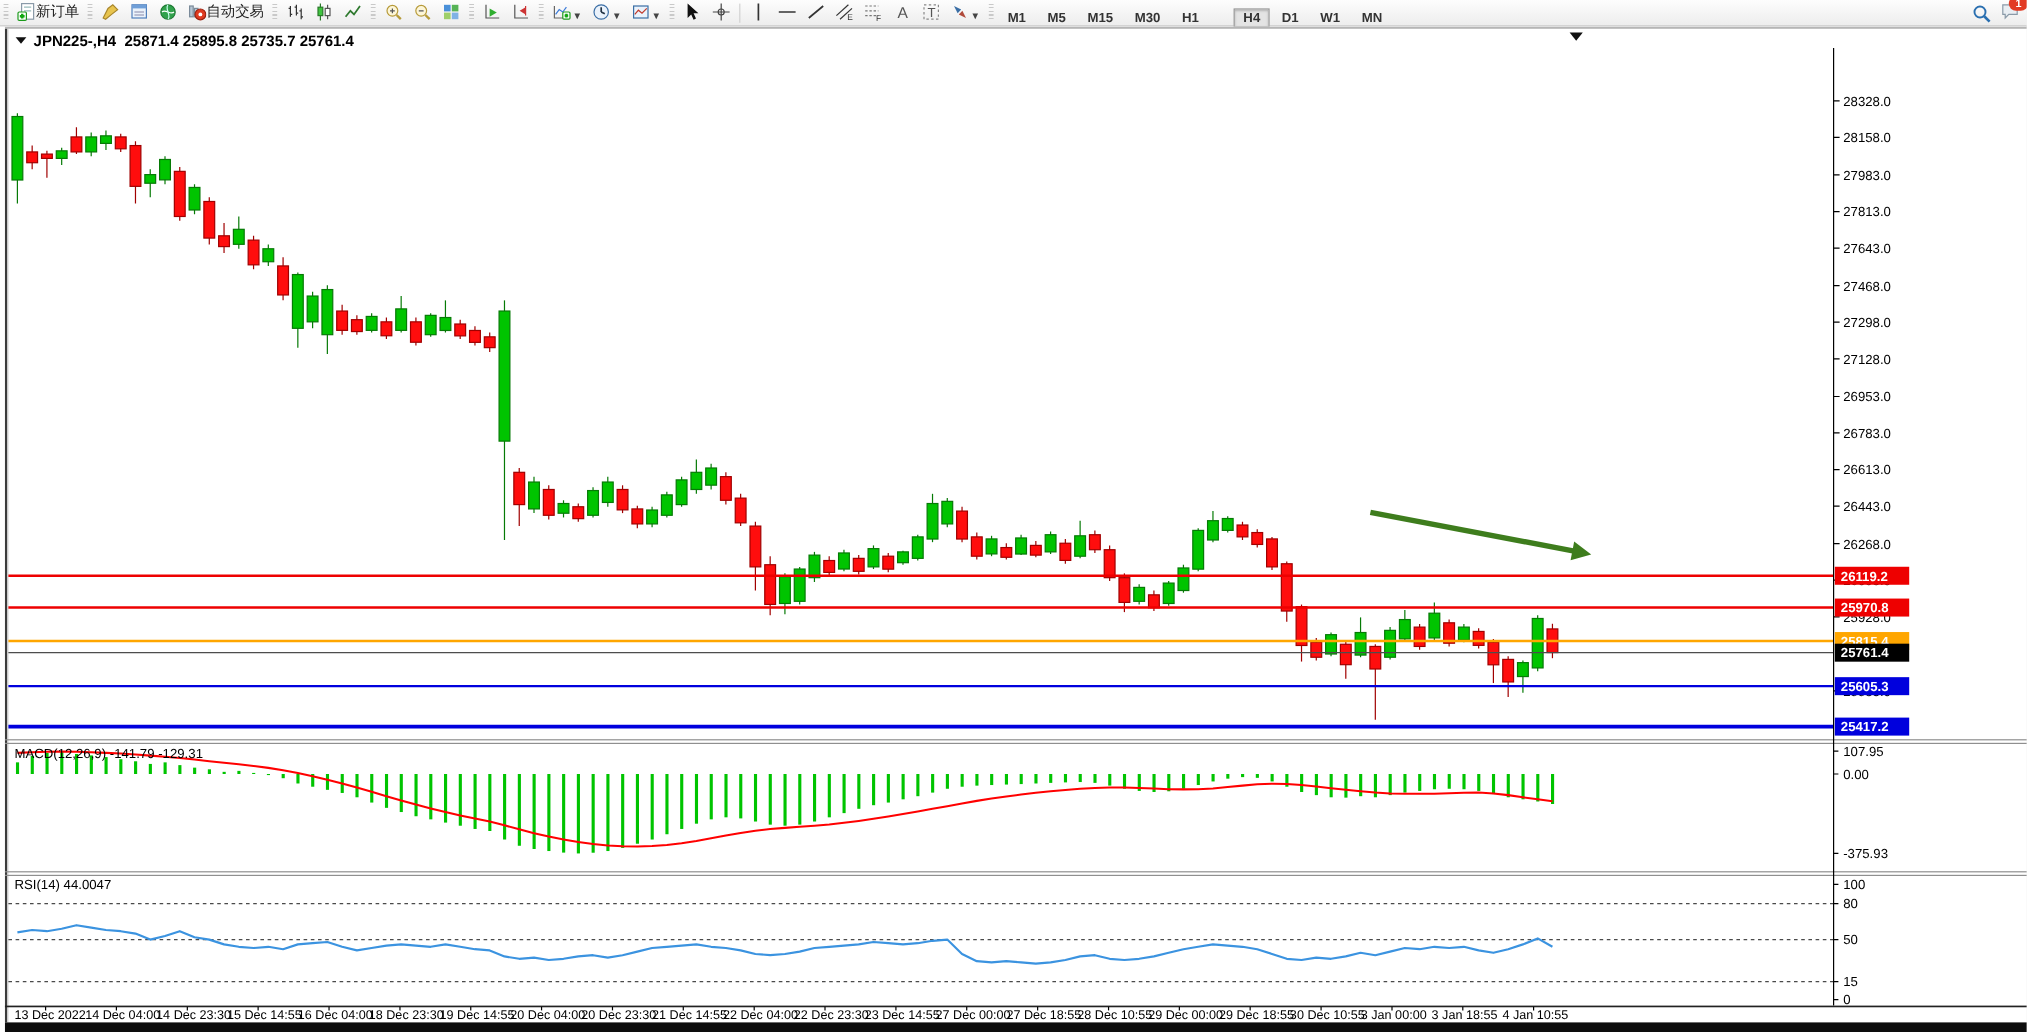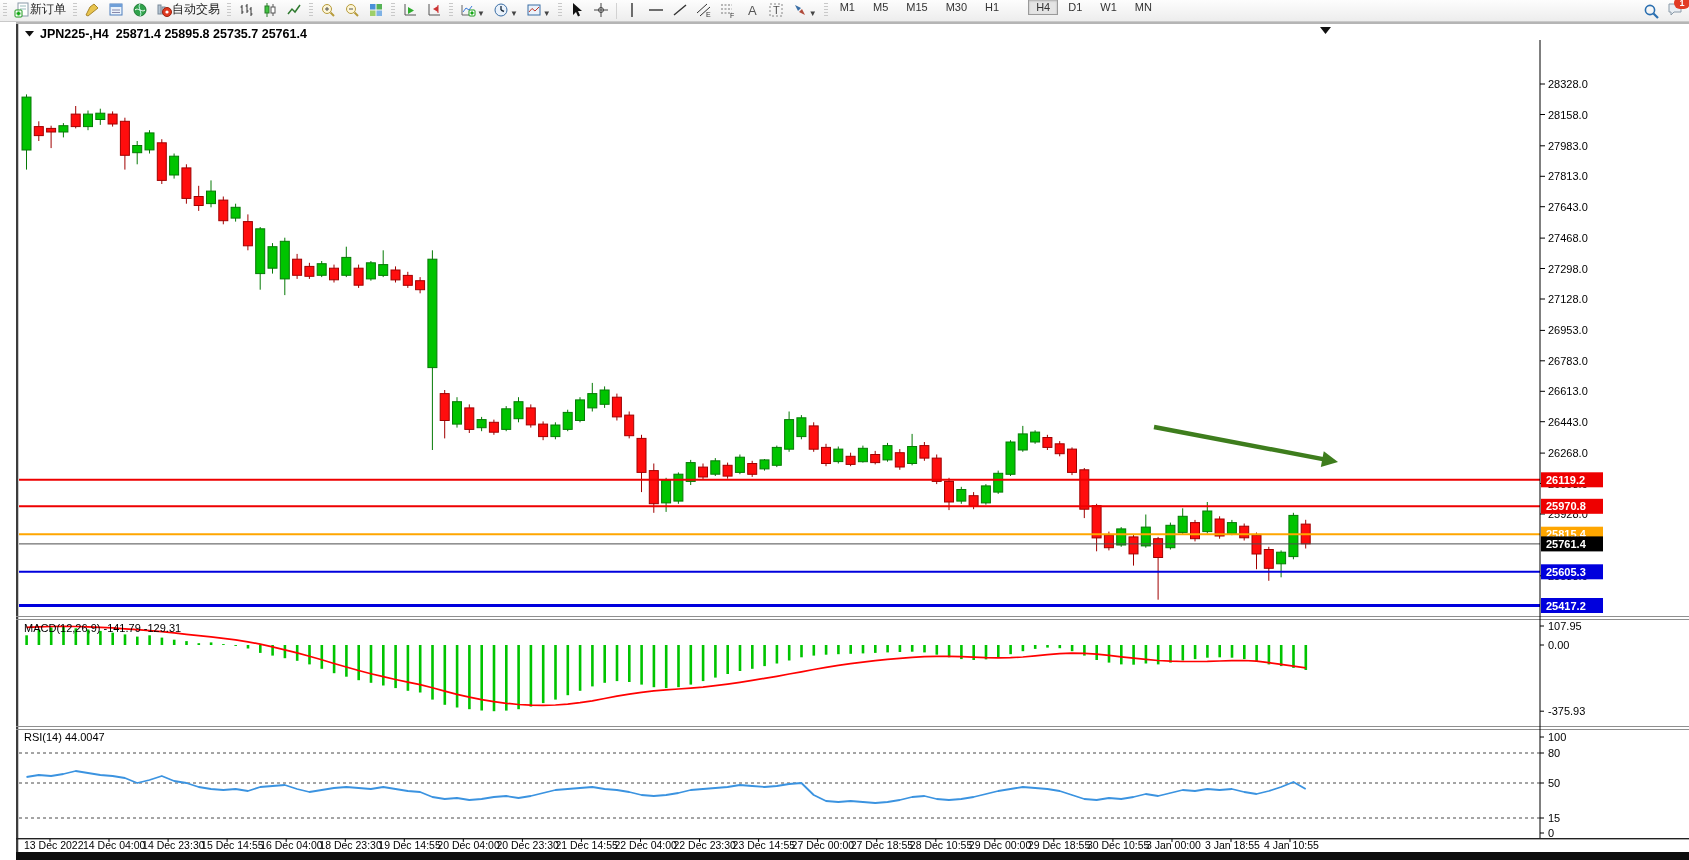--- a/index.html
+++ b/index.html
@@ -7,29 +7,29 @@
   
   .toolbar{position:absolute;top:0;left:0;width:1689px;height:21px;
     background:linear-gradient(#fdfdfd,#ededed);border-bottom:1px solid #c9c9c9;
     display:flex;align-items:center;font-size:12px;color:#222;}
   .tbtn{display:flex;align-items:flex-end;gap:0;height:15px;padding:0 4px;cursor:default;white-space:nowrap;}
   .grip{width:4px;height:15px;margin:0 3px;
     background:repeating-linear-gradient(to bottom,#c9c9c9 0 1px,transparent 1px 3px);}
   .sep{width:1px;height:16px;background:#d2d2d2;margin:0 3px;}
   .icon16{width:16px;height:16px;display:inline-block;}
   .caret{font-size:8px;color:#444;margin-left:1px;}
-  .tf-group{display:flex;align-items:flex-start;height:24px;}
+  .tf-group{display:flex;align-items:flex-end;height:24px;font-weight:bold;}
   .tf-btn{padding:1px 7px;font-size:11px;color:#333;border:1px solid transparent;margin:0 1px;}
   .tf-btn.active{background:#e4e4e4;border:1px solid #9a9a9a;box-shadow:inset 0 1px 2px rgba(0,0,0,.25);margin-left:20px;}
   .right-icons{position:absolute;right:6px;top:0;height:21px;display:flex;align-items:center;gap:8px;}
   .chat-wrap{position:relative;}
   .badge{position:absolute;top:-4px;right:-7px;min-width:12px;height:12px;border-radius:7px;
     background:#e23b24;color:#fff;font-size:9px;font-weight:bold;line-height:12px;text-align:center;padding:0 2px;}
   
-  .chart-host{position:absolute;top:22px;left:16px;width:1461px;height:838px;}
+  .chart-host{position:absolute;top:22px;left:4px;width:1461px;height:838px;}
   svg text{font-family:"Liberation Sans",sans-serif;}
 </style>
 </head>
 <body>
 
 <div class="stage">
 
   <div class="toolbar">
     <div class="grip"></div>
 

